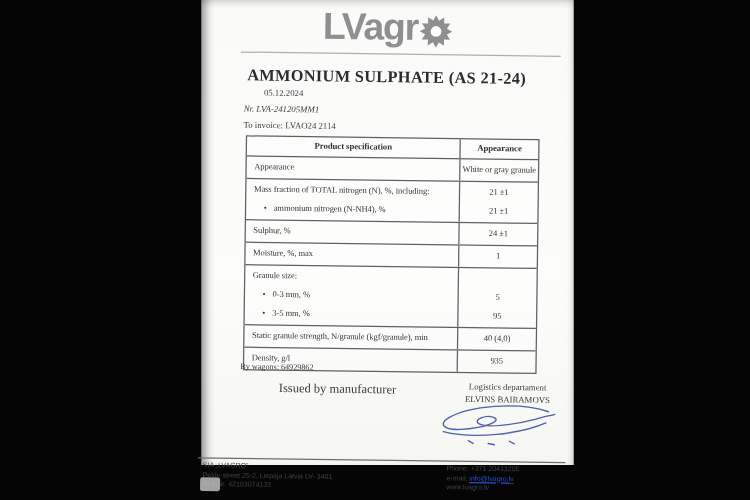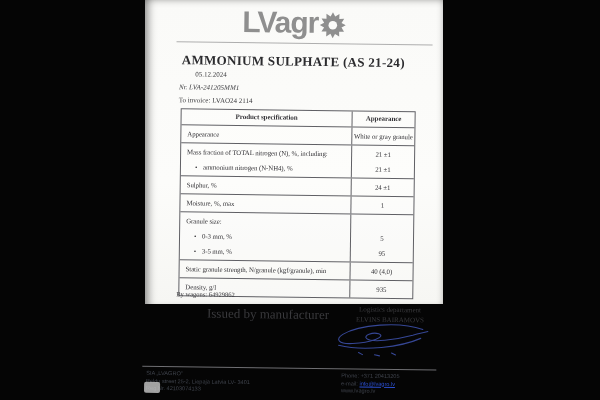--- a/index.html
+++ b/index.html
@@ -1,20 +1,20 @@
 <!DOCTYPE html>
 <html><head>
 <meta charset="utf-8">
 <style>
   html,body { margin:0; padding:0; }
   body { width:600px; height:400px; background:#050505; overflow:hidden;
          font-family:"Liberation Serif","DejaVu Serif",serif; }
   .stage { position:relative; width:600px; height:400px; background:#050505; }
 
-  .page { position:absolute; left:145px; top:0; width:298px; height:304px;
+  .page { position:absolute; left:161px; top:0; width:298px; height:372px;
           background:linear-gradient(180deg,#fafaf8 0%, #fcfcfa 60%, #f6f6f3 100%);
           box-shadow: inset 9px 0 8px -6px rgba(0,0,0,.45),
                       inset -5px 0 6px -5px rgba(0,0,0,.28),
                       inset 0 7px 7px -6px rgba(0,0,0,.22); }
 
   .content { position:absolute; inset:0; transform:rotate(.75deg); transform-origin:20px 10px;
              color:#333236; }
 
   
   .logo { position:absolute; left:0; right:0; top:3px; height:36px;
@@ -40,21 +40,21 @@
   .val  { flex:1; border-left:1px solid #606065; text-align:center; overflow:hidden; }
   .line { height:15px; line-height:15px; font-size:6.8px; white-space:nowrap; letter-spacing:-.05px; }
   .thead .cell { padding:1px 0; }
   .thead .line { font-weight:bold; text-align:center; font-size:7px; height:13px; line-height:13px; }
   .thead .spec { padding-left:0; }
   .bullet { position:relative; padding-left:16px; }
   .bullet::before { content:"\2022"; position:absolute; left:8px; }
 
   
   .wagons { position:absolute; left:35px; top:290px; font-size:6.5px; color:#3a3a3d; }
-  .issued { position:absolute; left:66px; top:305px; font-size:13px; color:#3a3a3d; }
+  .issued { position:absolute; left:66px; top:305px; font-size:10px; color:#3a3a3d; }
   .dept-block { position:absolute; left:201px; top:302px; width:96px; text-align:center;
                 font-size:7px; line-height:10px; color:#3a3a3d; }
   .signature { position:absolute; left:188px; top:316px; }
 
   
   .footer-rule { position:absolute; left:2px; top:366px; width:294px; height:1px; background:#6f6f73; }
   .footer-left, .footer-right { position:absolute; top:370px;
       font-family:"Liberation Sans","DejaVu Sans",sans-serif;
       font-size:5.6px; line-height:7.5px; color:#3f434c; white-space:nowrap; }
   .footer-left { left:6px; }

